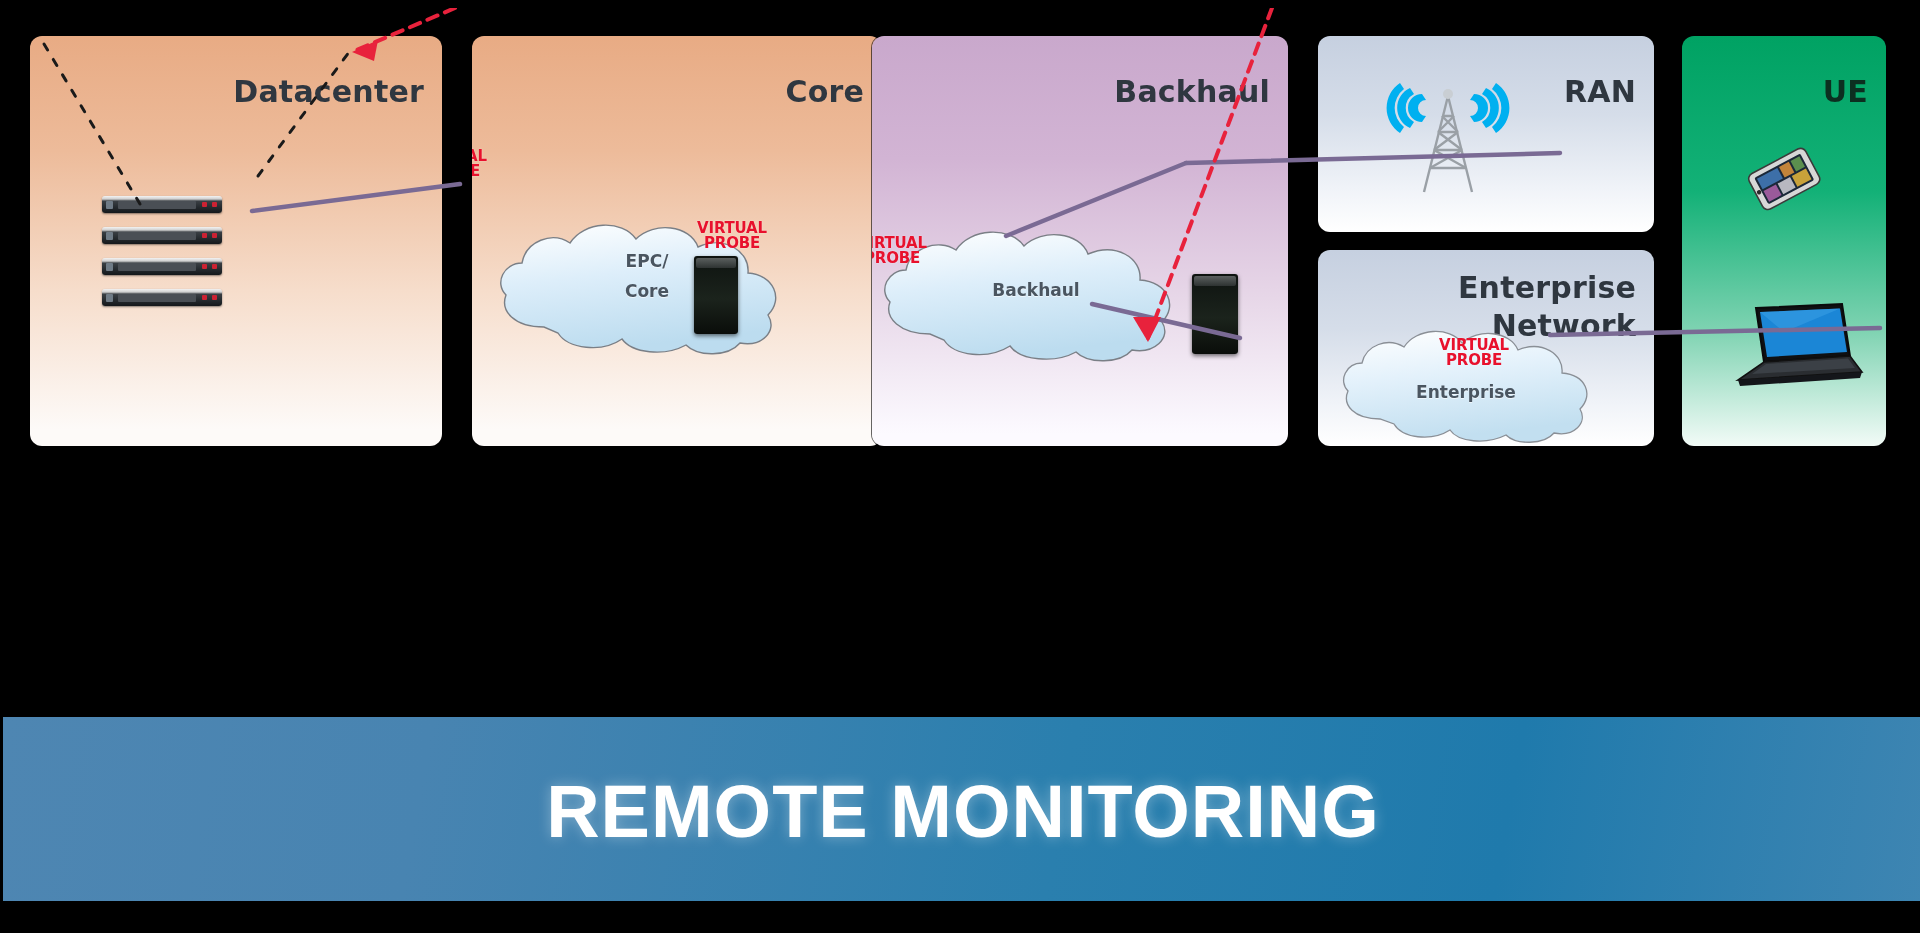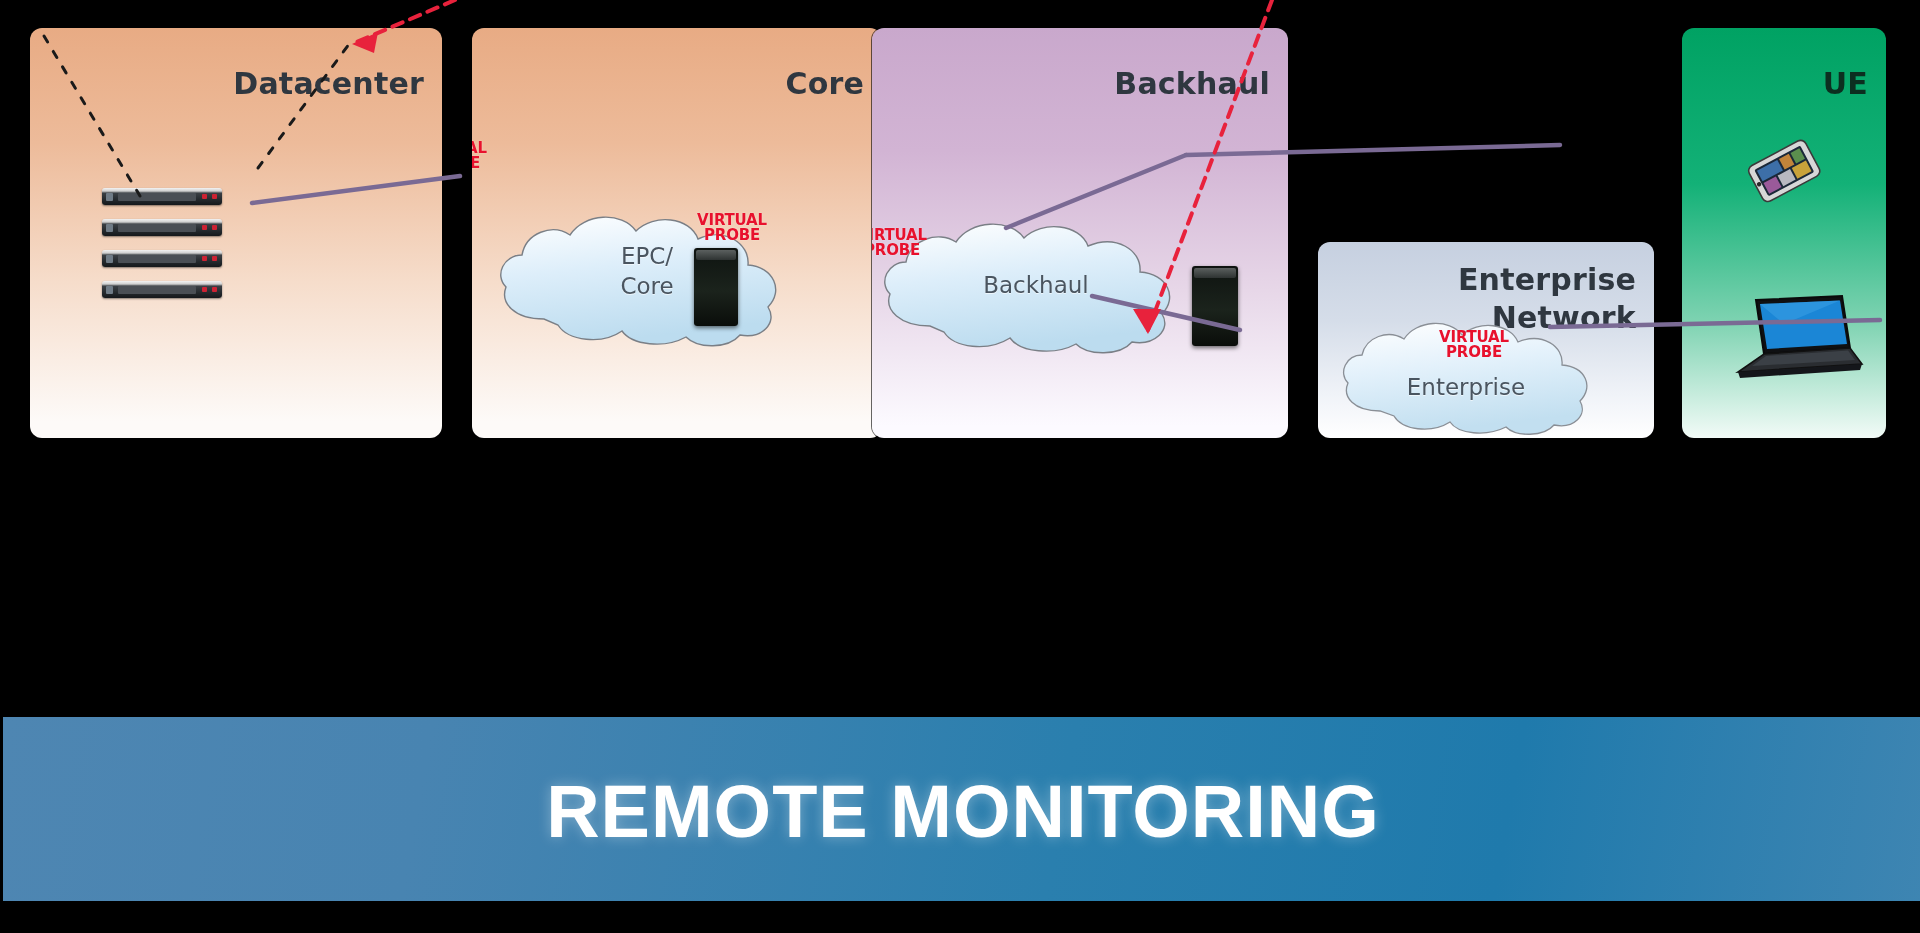--- a/index.html
+++ b/index.html
@@ -1,21 +1,21 @@
 <!DOCTYPE html>
 <html><head>
 <meta charset="utf-8">
 <style>
   html,body{margin:0;padding:0;background:#000;}
   body{width:1920px;height:933px;overflow:hidden;font-family:"DejaVu Sans",sans-serif;position:relative;}
 
   #stage{position:absolute;inset:0;background:#000;}
 
   
-  .diagram{position:absolute;left:0;top:0;width:1748px;height:455px;}
+  .diagram{position:absolute;left:0;top:8px;width:1748px;height:455px;}
 
   .panel{position:absolute;top:28px;height:410px;border-radius:12px;
          box-shadow:0 0 0 1px rgba(0,0,0,.6);overflow:hidden;}
   .panel .ptitle{position:absolute;right:18px;top:38px;font-size:30px;font-weight:bold;
          color:#2f3740;letter-spacing:.2px;white-space:nowrap;}
 
   
   #panel-datacenter{left:30px;width:412px;
      background:linear-gradient(180deg,#e8ab84 0%,#edbb9a 28%,#f6ddcb 62%,#fdfaf8 96%);}
   #panel-core{left:452px;width:410px;
@@ -27,21 +27,21 @@
   #panel-enterprise{left:1318px;top:242px;width:336px;height:196px;
      background:linear-gradient(180deg,#c6d0e0 0%,#d5dde9 40%,#f0f3f8 78%,#ffffff 100%);}
   #panel-ue{left:1682px;width:204px;
      background:linear-gradient(180deg,#00a263 0%,#13b177 38%,#7fd3b2 72%,#f2fbf7 100%);}
   #panel-ue .ptitle{color:#0c2f20;text-align:right;}
   #panel-ran .ptitle,#panel-enterprise .ptitle{color:#2f3740;}
 
   
   .cloud{position:absolute;}
   .cloud .lbl{position:absolute;left:0;right:0;text-align:center;color:#4a5560;
-       font-size:23px;font-weight:400;text-shadow:0 1px 0 rgba(255,255,255,.6);}
+       font-size:17px;font-weight:700;text-shadow:0 1px 0 rgba(255,255,255,.6);}
 
   
   .vprobe{position:absolute;color:#e8112d;font-weight:bold;font-size:15px;line-height:15px;
        text-align:center;letter-spacing:-.2px;white-space:pre-line;
        text-shadow:0 0 2px rgba(255,255,255,.45);}
 
   
   .server{position:absolute;border-radius:3px;
        background:linear-gradient(180deg,#0e1310 0%,#1b231c 55%,#0a0d0a 100%);
        box-shadow:0 2px 4px rgba(0,0,0,.55);}
@@ -156,20 +156,46 @@
 
       <div class="vprobe" style="left:-86px;top:188px;width:120px;"></div>
       <div class="vprobe" style="left:-40px;top:200px;width:120px;">VIRTUAL
 PROBE</div>
 
       <div class="server" style="left:320px;top:238px;width:46px;height:80px;">
           <span class="cap"></span>
         </div>
     </div>
 
+    <div class="panel" id="panel-ran">
+      <div class="ptitle">RAN</div>
+
+      <div style="position:absolute;left:60px;top:38px;width:140px;height:125px;">
+        <svg viewBox="0 0 140 125" width="140" height="125">
+
+          <g stroke="#9aa0a6" stroke-width="2.4" fill="none">
+            <path d="M70 22 L46 118 M70 22 L94 118 M52 94 L88 94 M56 76 L84 76 M60 58 L80 58 M64 42 L76 42"></path>
+            <path d="M52 94 L84 76 M56 76 L80 58 M60 58 L76 42 M84 76 L60 58 M80 58 L64 42 M88 94 L56 76"></path>
+          </g>
+          <circle cx="70" cy="20" r="5" fill="#c9ced3"></circle>
+
+          <g fill="#00b0f0">
+            <path d="M44 20 a14 14 0 0 0 0 28 l4 -6 a8 8 0 0 1 0 -16 Z"></path>
+            <path d="M32 14 a22 22 0 0 0 0 40 l4 -6 a16 16 0 0 1 0 -28 Z"></path>
+            <path d="M22 9 a30 30 0 0 0 0 50 l4 -6 a24 24 0 0 1 0 -38 Z"></path>
+          </g>
+
+          <g fill="#00b0f0" transform="translate(140,0) scale(-1,1)">
+            <path d="M44 20 a14 14 0 0 0 0 28 l4 -6 a8 8 0 0 1 0 -16 Z"></path>
+            <path d="M32 14 a22 22 0 0 0 0 40 l4 -6 a16 16 0 0 1 0 -28 Z"></path>
+            <path d="M22 9 a30 30 0 0 0 0 50 l4 -6 a24 24 0 0 1 0 -38 Z"></path>
+          </g>
+        </svg>
+      </div>
+    </div>
 
     <div class="panel" id="panel-enterprise">
       <div class="ptitle" style="right:18px;top:20px;">Enterprise</div>
       <div class="ptitle" style="right:18px;top:58px;margin-left:12px;">Network</div>
 
       <div class="cloud" style="left:18px;top:70px;width:260px;height:125px;">
         <svg viewBox="0 0 260 125" width="260" height="125">
           <defs>
             <linearGradient id="cg3" x1="0" y1="0" x2="0.25" y2="1">
               <stop offset="0%" stop-color="#ffffff"></stop>

